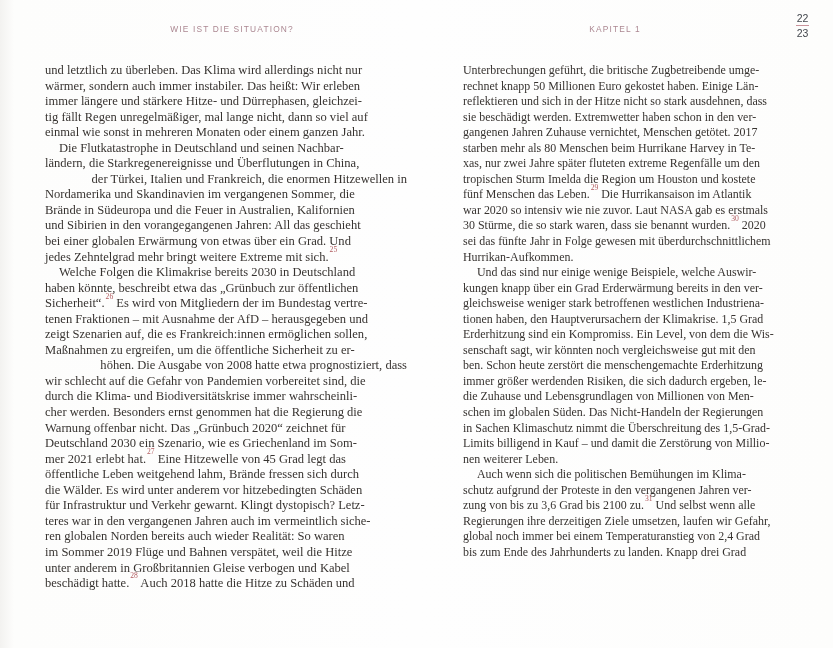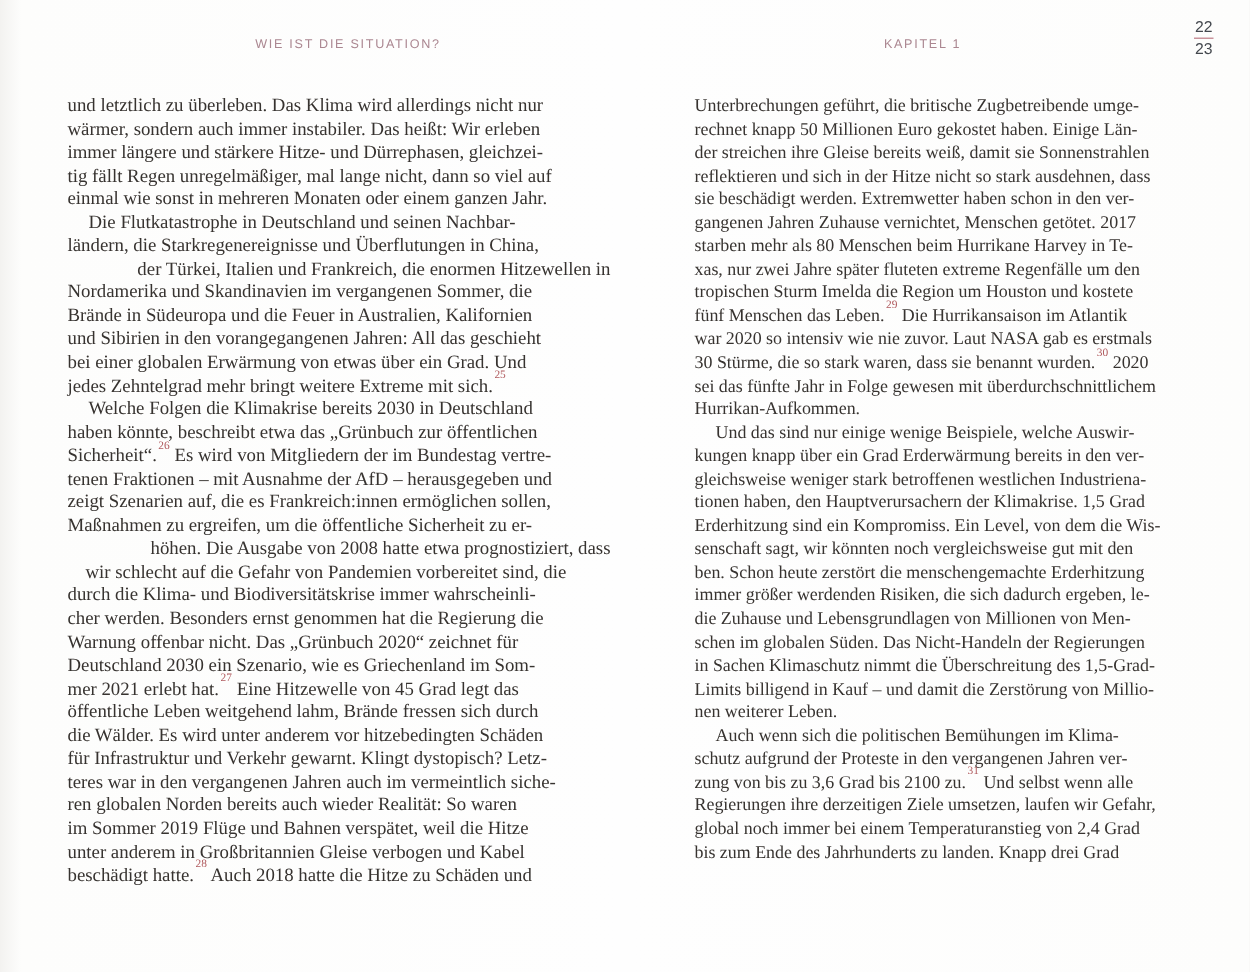--- a/index.html
+++ b/index.html
@@ -83,40 +83,39 @@
       <div class="line" style="word-spacing: 0px;">und Sibirien in den vorangegangenen Jahren: All das geschieht</div>
       <div class="line" style="word-spacing: 0px;">bei einer globalen Erwärmung von etwas über ein Grad. Und</div>
       <div class="line">jedes Zehntelgrad mehr bringt weitere Extreme mit sich.<sup>25</sup></div>
       <div class="line indent" style="word-spacing: 0px;">Welche Folgen die Klimakrise bereits 2030 in Deutschland</div>
       <div class="line" style="word-spacing: 0px;">haben könnte, beschreibt etwa das „Grünbuch zur öffentlichen</div>
       <div class="line" style="word-spacing: 0px;">Sicherheit“.<sup>26</sup> Es wird von Mitgliedern der im Bundestag vertre-</div>
       <div class="line" style="word-spacing: 0px;">tenen Fraktionen – mit Ausnahme der AfD – herausgegeben und</div>
       <div class="line" style="word-spacing: 0px;">zeigt Szenarien auf, die es Frankreich:innen ermöglichen sollen,</div>
       <div class="line" style="word-spacing: 0px;">Maßnahmen zu ergreifen, um die öffentliche Sicherheit zu er-</div>
       <div class="line" style="word-spacing: 0px; text-align: right;">höhen. Die Ausgabe von 2008 hatte etwa prognostiziert, dass</div>
-      <div class="line" style="word-spacing: 0px; margin-left: 12px;">wir schlecht auf die Gefahr von Pandemien vorbereitet sind, die</div>
+      <div class="line" style="word-spacing: 0px;">wir schlecht auf die Gefahr von Pandemien vorbereitet sind, die</div>
       <div class="line" style="word-spacing: 0px;">durch die Klima- und Biodiversitätskrise immer wahrscheinli-</div>
       <div class="line" style="word-spacing: 0px;">cher werden. Besonders ernst genommen hat die Regierung die</div>
       <div class="line" style="word-spacing: 0px;">Warnung offenbar nicht. Das „Grünbuch 2020“ zeichnet für</div>
       <div class="line" style="word-spacing: 0px;">Deutschland 2030 ein Szenario, wie es Griechenland im Som-</div>
       <div class="line" style="word-spacing: 0px;">mer 2021 erlebt hat.<sup>27</sup> Eine Hitzewelle von 45 Grad legt das</div>
       <div class="line" style="word-spacing: 0px;">öffentliche Leben weitgehend lahm, Brände fressen sich durch</div>
       <div class="line" style="word-spacing: 0px;">die Wälder. Es wird unter anderem vor hitzebedingten Schäden</div>
       <div class="line" style="word-spacing: 0px;">für Infrastruktur und Verkehr gewarnt. Klingt dystopisch? Letz-</div>
       <div class="line" style="word-spacing: 0px;">teres war in den vergangenen Jahren auch im vermeintlich siche-</div>
       <div class="line" style="word-spacing: 0px;">ren globalen Norden bereits auch wieder Realität: So waren</div>
       <div class="line" style="word-spacing: 0px;">im Sommer 2019 Flüge und Bahnen verspätet, weil die Hitze</div>
       <div class="line" style="word-spacing: 0px;">unter anderem in Großbritannien Gleise verbogen und Kabel</div>
       <div class="line" style="word-spacing: 0px;">beschädigt hatte.<sup>28</sup> Auch 2018 hatte die Hitze zu Schäden und</div>
     </div>
 
   <div class="col col-right" id="col-right">
       <div class="line" style="word-spacing: 0px;">Unterbrechungen geführt, die britische Zugbetreibende umge-</div>
       <div class="line" style="word-spacing: 0px;">rechnet knapp 50 Millionen Euro gekostet haben. Einige Län-</div>
-      <div class="line" style="word-spacing: 0px;">der streichen ihre Gleise bereits weiß, damit sie Sonnenstrahlen</div>
       <div class="line" style="word-spacing: 0px;">reflektieren und sich in der Hitze nicht so stark ausdehnen, dass</div>
       <div class="line" style="word-spacing: 0px;">sie beschädigt werden. Extremwetter haben schon in den ver-</div>
       <div class="line" style="word-spacing: 0px;">gangenen Jahren Zuhause vernichtet, Menschen getötet. 2017</div>
       <div class="line" style="word-spacing: 0px;">starben mehr als 80 Menschen beim Hurrikane Harvey in Te-</div>
       <div class="line" style="word-spacing: 0px;">xas, nur zwei Jahre später fluteten extreme Regenfälle um den</div>
       <div class="line" style="word-spacing: 0px;">tropischen Sturm Imelda die Region um Houston und kostete</div>
       <div class="line" style="word-spacing: 0px;">fünf Menschen das Leben.<sup>29</sup> Die Hurrikansaison im Atlantik</div>
       <div class="line" style="word-spacing: 0px;">war 2020 so intensiv wie nie zuvor. Laut NASA gab es erstmals</div>
       <div class="line" style="word-spacing: 0px;">30 Stürme, die so stark waren, dass sie benannt wurden.<sup>30</sup> 2020</div>
       <div class="line" style="word-spacing: 0px;">sei das fünfte Jahr in Folge gewesen mit überdurchschnittlichem</div>

